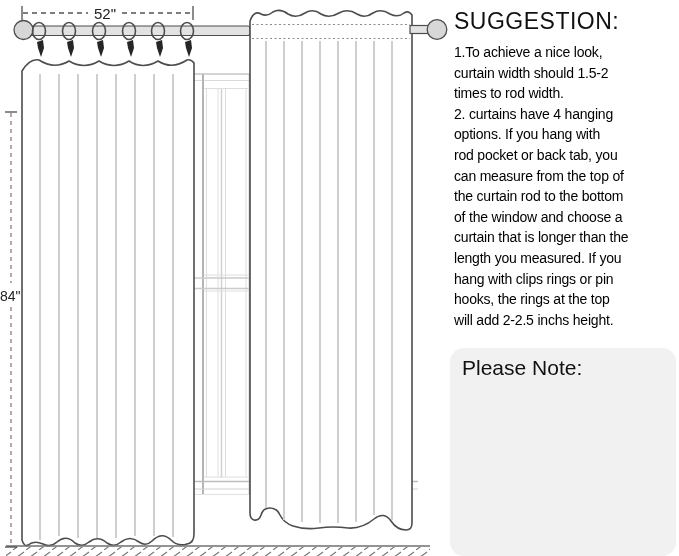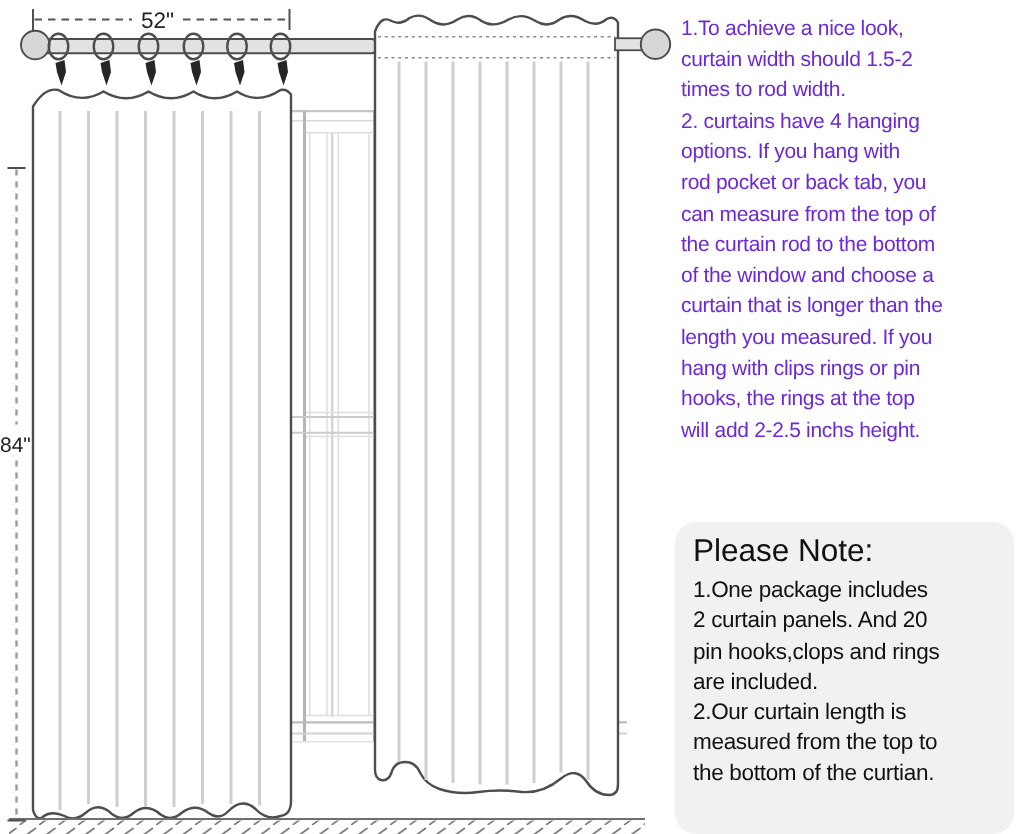--- a/index.html
+++ b/index.html
@@ -4,21 +4,21 @@
 <style>
   html,body { margin:0; padding:0; }
   body {
     width:679px; height:556px; position:relative; background:#ffffff;
     font-family:"Liberation Sans", sans-serif; overflow:hidden; color:#1a1a1a;
   }
   .diagram-svg { position:absolute; left:0; top:0; }
 
   .text-col { position:absolute; left:454px; top:8px; width:224px; }
   .sg-title { font-size:23px; font-weight:400; letter-spacing:0.5px; margin:0 0 7px 0; color:#111; }
-  .sg-body  { font-size:14px; line-height:20.6px; white-space:pre; letter-spacing:-0.2px; color:#6d28d9; }
+  .sg-body  { font-size:14px; line-height:20.6px; white-space:pre; letter-spacing:-0.2px; color:#000000; }
 
   .note-box {
     position:absolute; left:450px; top:348px; width:226px; height:208px;
     background:#f1f1f1; border-radius:14px; box-sizing:border-box; padding:8px 12px;
   }
   .note-title { font-size:21px; font-weight:400; margin:0 0 4px 0; color:#111; }
   .note-body  { font-size:15px; line-height:20.3px; white-space:pre; letter-spacing:-0.2px; color:#111; }
 
   .dim-label { font-family:"Liberation Sans", sans-serif; font-size:15px; fill:#222; }
   .dim-label-v { font-family:"Liberation Sans", sans-serif; font-size:14px; fill:#222; }
@@ -130,38 +130,32 @@
   <g>
     <line x1="5" y1="112" x2="17" y2="112" stroke="#4d4d4d" stroke-width="1.3"></line>
     <line x1="5" y1="547" x2="17" y2="547" stroke="#4d4d4d" stroke-width="1.3"></line>
     <line x1="11" y1="113" x2="11" y2="283" stroke="#a79595" stroke-width="1.6" stroke-dasharray="4 4"></line>
     <line x1="11" y1="307" x2="11" y2="546" stroke="#a79595" stroke-width="1.6" stroke-dasharray="4 4"></line>
     <text class="dim-label-v" x="0" y="301">84"</text>
   </g>
 </svg>
 
 <div class="text-col">
+  <h1 class="sg-title">SUGGESTION:</h1>
   <div class="sg-body">1.To achieve a nice look,
 curtain width should 1.5-2
 times to rod width.
 2. curtains have 4 hanging
 options. If you hang with
 rod pocket or back tab, you
 can measure from the top of
 the curtain rod to the bottom
 of the window and choose a
 curtain that is longer than the
 length you measured. If you
 hang with clips rings or pin
 hooks, the rings at the top
 will add 2-2.5 inchs height.</div>
 </div>
 
 <div class="note-box">
   <h2 class="note-title">Please Note:</h2>
-  <div class="note-body">1.One package includes
-2 curtain panels. And 20
-pin hooks,clops and rings
-are included.
-2.Our curtain length is
-measured from the top to
-the bottom of the curtian.</div>
 </div>
 
 </body></html>

